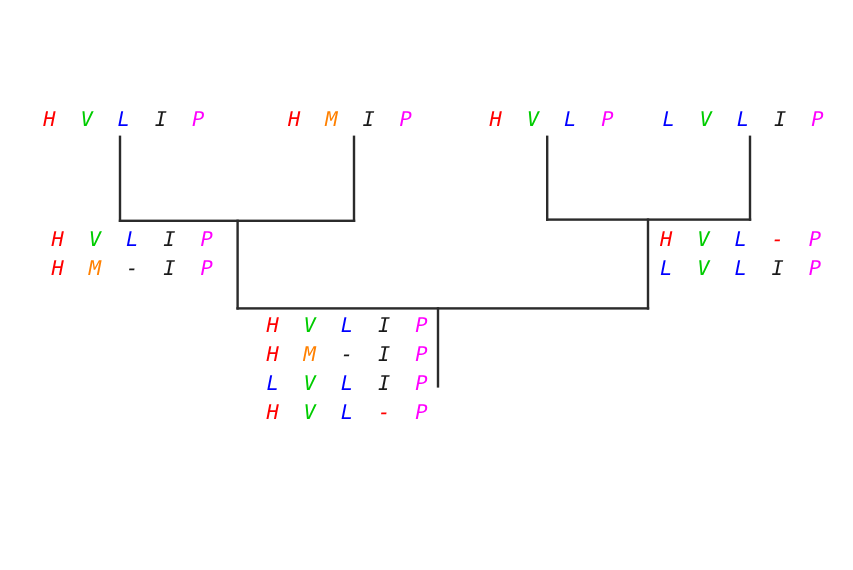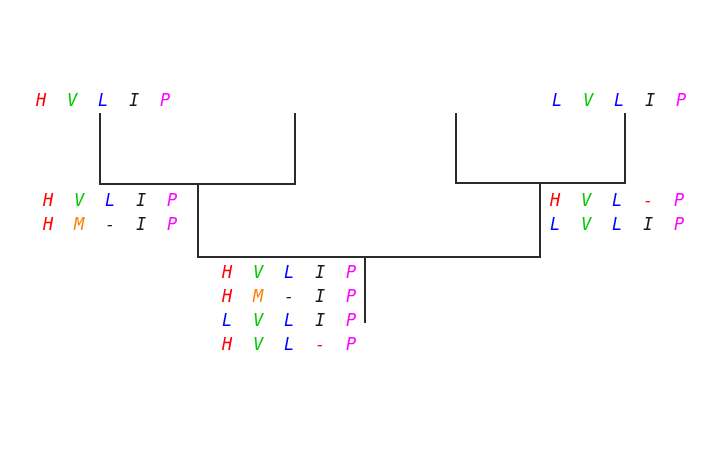--- a/index.html
+++ b/index.html
@@ -61,21 +61,27 @@
   <div class="br br-h" style="left:455px; top:182px; width:171px; height:2px;"></div>
   <div class="br br-v" style="left:539px; top:182px; width:2px; height:76px;"></div>
 
   <div class="br br-h" style="left:197px; top:256px; width:344px; height:2px;"></div>
   <div class="br br-v" style="left:364px; top:256px; width:2px; height:67px;"></div>
 
   <div class="seq-block" style="left:36px; top:88px;">
     <div class="seq-row"><span class="res" style="color: rgb(255, 0, 0);">H</span><span class="res" style="color: rgb(0, 204, 0);">V</span><span class="res" style="color: rgb(0, 0, 255);">L</span><span class="res" style="color: rgb(26, 26, 26);">I</span><span class="res last" style="color: rgb(255, 0, 255);">P</span></div>
   </div>
 
+  <div class="seq-block" style="left:240px; top:88px;">
+    <div class="seq-row"><span class="res" style="color: rgb(255, 0, 0);">H</span><span class="res" style="color: rgb(255, 128, 0);">M</span><span class="res" style="color: rgb(26, 26, 26);">I</span><span class="res last" style="color: rgb(255, 0, 255);">P</span></div>
+  </div>
 
+  <div class="seq-block" style="left:408px; top:88px;">
+    <div class="seq-row"><span class="res" style="color: rgb(255, 0, 0);">H</span><span class="res" style="color: rgb(0, 204, 0);">V</span><span class="res" style="color: rgb(0, 0, 255);">L</span><span class="res last" style="color: rgb(255, 0, 255);">P</span></div>
+  </div>
 
   <div class="seq-block" style="left:552px; top:88px;">
     <div class="seq-row"><span class="res" style="color: rgb(0, 0, 255);">L</span><span class="res" style="color: rgb(0, 204, 0);">V</span><span class="res" style="color: rgb(0, 0, 255);">L</span><span class="res" style="color: rgb(26, 26, 26);">I</span><span class="res last" style="color: rgb(255, 0, 255);">P</span></div>
   </div>
 
   <div class="seq-block" style="left:43px; top:188px;">
     <div class="seq-row"><span class="res" style="color: rgb(255, 0, 0);">H</span><span class="res" style="color: rgb(0, 204, 0);">V</span><span class="res" style="color: rgb(0, 0, 255);">L</span><span class="res" style="color: rgb(26, 26, 26);">I</span><span class="res last" style="color: rgb(255, 0, 255);">P</span></div>
     <div class="seq-row"><span class="res" style="color: rgb(255, 0, 0);">H</span><span class="res" style="color: rgb(255, 128, 0);">M</span><span class="res" style="color: rgb(26, 26, 26);">-</span><span class="res" style="color: rgb(26, 26, 26);">I</span><span class="res last" style="color: rgb(255, 0, 255);">P</span></div>
   </div>
 

